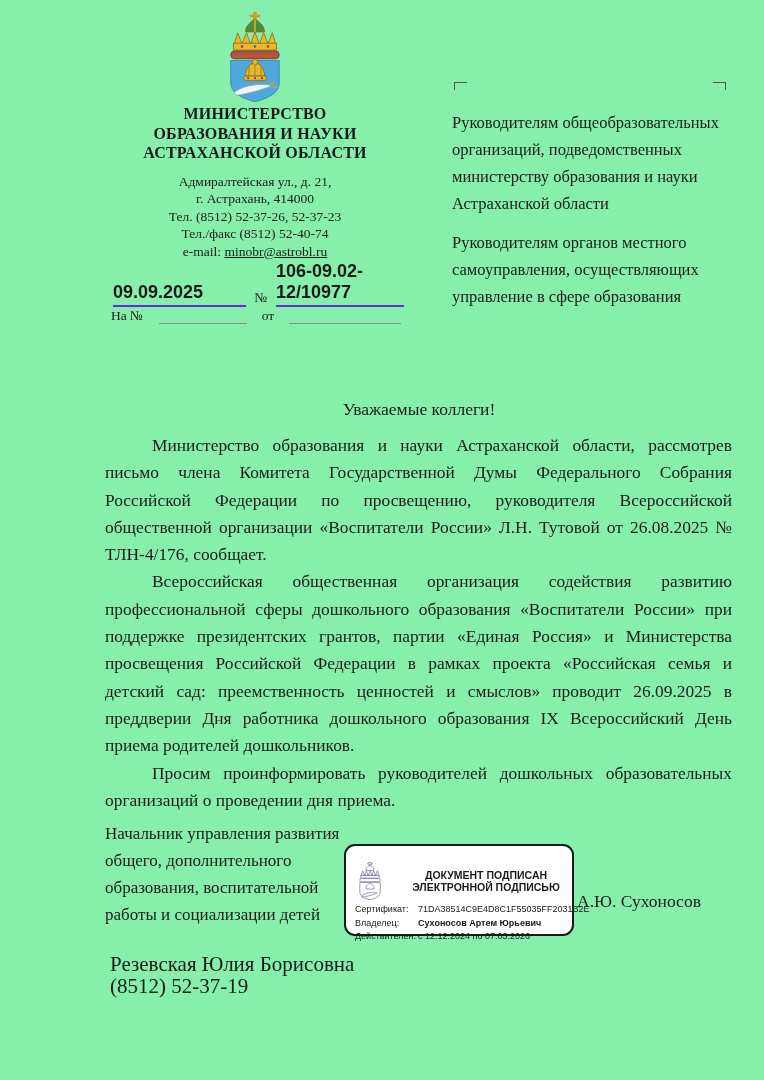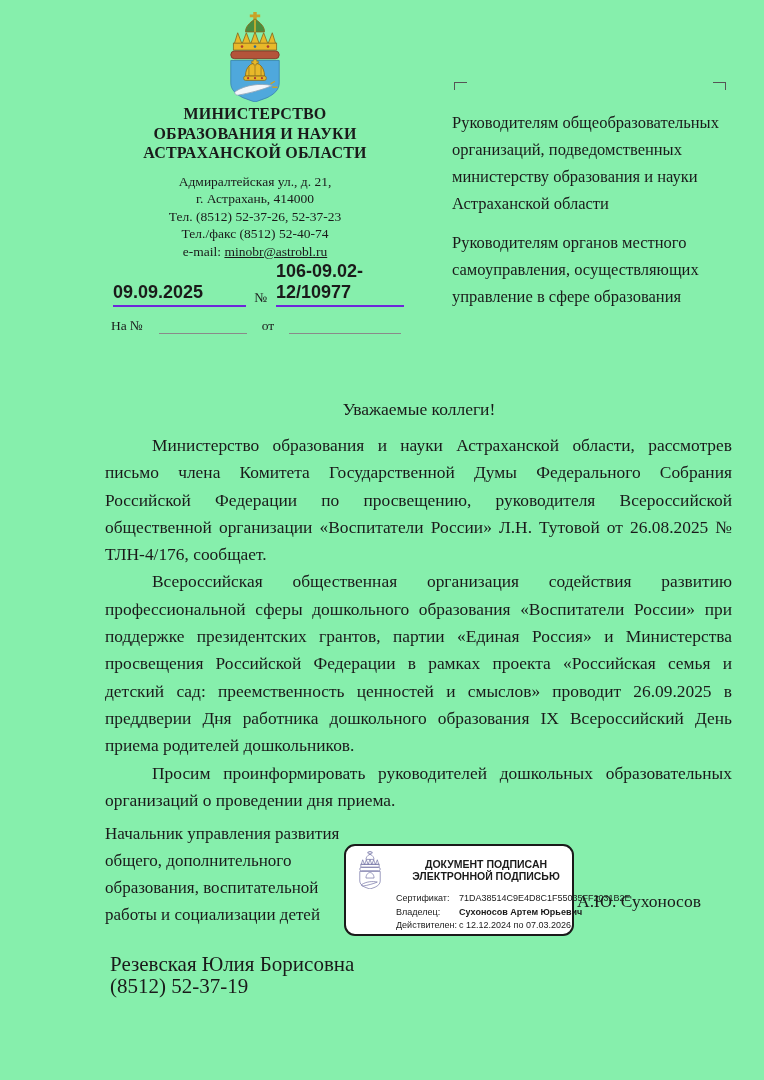--- a/index.html
+++ b/index.html
@@ -13,21 +13,21 @@
   .emblem{display:block;margin:0 auto;}
   .ministry-title{margin-top:2px;font-weight:700;font-size:16px;line-height:19.5px;letter-spacing:.2px;}
   .address{margin-top:10px;font-size:13.5px;line-height:17.6px;}
   .email-link{text-decoration:underline;}
   .ref-row1{display:flex;align-items:flex-end;margin-top:1px;margin-left:8px;}
   .ref-cell{border-bottom:2px solid #6d28d9;text-align:left;
     font-family:"Liberation Sans",sans-serif;font-weight:700;font-size:18px;padding-bottom:2px;}
   .ref-date{width:133px;}
   .ref-no{width:30px;font-family:"Liberation Serif",serif;font-weight:400;font-size:13.5px;padding-bottom:1px;}
   .ref-num{width:128px;}
-  .ref-row2{display:flex;align-items:flex-end;margin-top:10px;font-size:13.5px;height:17px;}
+  .ref-row2{display:flex;align-items:flex-end;margin-top:0;font-size:13.5px;height:17px;}
   .lbl-na{width:44px;text-align:left;padding-left:6px;}
   .blank1{width:88px;border-bottom:1px solid #8a8a8a;height:15px;margin-left:4px;}
   .lbl-ot{width:42px;text-align:center;}
   .blank2{width:112px;border-bottom:1px solid #8a8a8a;height:15px;}
   
   .cm{position:absolute;width:12px;height:7px;}
   .cm-left{border-left:1.4px solid #555;border-top:1.4px solid #555;}
   .cm-right{border-right:1.4px solid #555;border-top:1.4px solid #555;}
   
   .recipient{position:absolute;left:452px;top:82px;width:276px;}
@@ -42,25 +42,25 @@
   .body-text{position:absolute;left:105px;top:432px;width:627px;
     font-size:17.4px;line-height:27.3px;text-align:justify;}
   .body-text p{margin:0;text-indent:47px;}
   
   .sig-position{position:absolute;left:105px;top:820px;width:260px;font-size:17px;line-height:27px;}
   .sig-name{position:absolute;left:577px;top:891px;font-size:17.5px;white-space:nowrap;}
   
   .stamp{position:absolute;left:344px;top:844px;width:230px;height:92px;box-sizing:border-box;
     border:2.5px solid #1a1a1a;border-radius:11px;background:#ffffff;
     font-family:"Liberation Sans",sans-serif;}
-  .stamp-top{display:flex;align-items:center;gap:24px;padding:5px 9px 1px 9px;justify-content:flex-end;}
+  .stamp-top{display:flex;align-items:center;gap:24px;padding:16px 9px 1px 9px;justify-content:flex-end;}
   .stamp-title{flex:1;text-align:center;font-weight:700;font-size:10.5px;line-height:12.5px;}
   .stamp-rows{padding:2px 9px 4px 9px;font-size:9px;line-height:13.5px;}
   .stamp-row{display:flex;}
-  .stamp-lbl{width:63px;flex:none;margin-left:41px;}
+  .stamp-lbl{width:63px;flex:none;}
   .stamp-val{flex:1;white-space:nowrap;}
   .stamp-val.bold{font-weight:700;}
   
   .executor{position:absolute;left:110px;top:953px;font-size:21px;line-height:22px;}
 </style>
 </head>
 <body>
 
 <div class="page">
 

